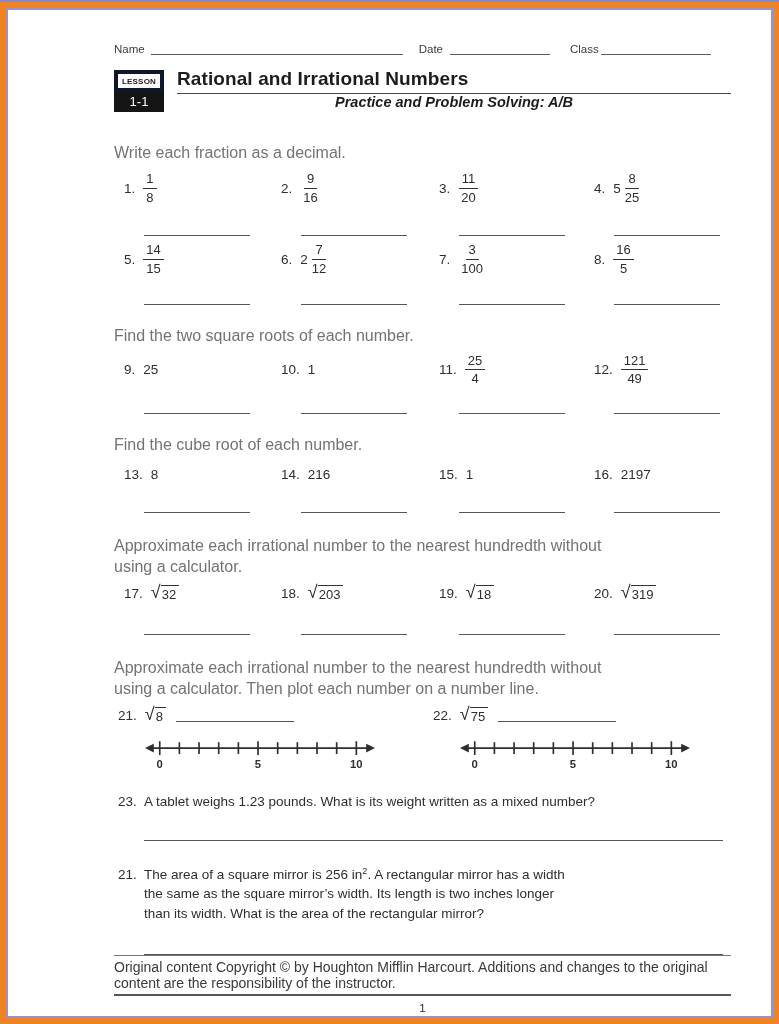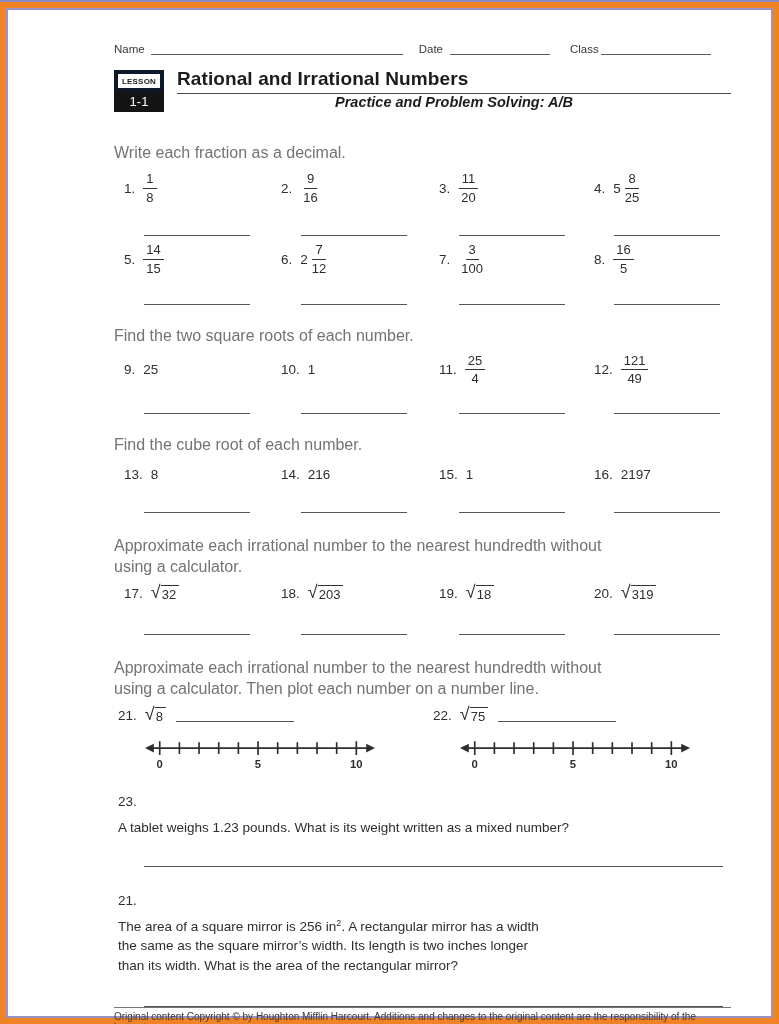--- a/index.html
+++ b/index.html
@@ -75,28 +75,28 @@
 
   
   .numline { width: 232px; height: 32px; margin-left: 26px; }
   .numline line, .numline polyline { stroke: #2e2e2e; }
   .numline .axis { stroke-width: 1.7; }
   .numline .tick { stroke-width: 1.7; }
   .numline polygon { fill: #2e2e2e; }
   .numline text { font-family: "Liberation Sans", sans-serif; font-size: 11.5px; font-weight: bold; fill: #2e2e2e; text-anchor: middle; }
 
   
-  .wp { display: flex; align-items: flex-start; padding-left: 4px; line-height: 1.45; flex-direction: column; }
+  .wp { display: flex; align-items: flex-start; padding-left: 4px; line-height: 1.45; }
   .wp .inum { width: 26px; flex: 0 0 26px; margin-right: 0; }
   sup { font-size: 9px; vertical-align: super; line-height: 0; }
 
   
   .footer { margin-top: auto; }
   .footer-rule-top { border-top: 1.2px solid #777; }
-  .footer-text { font-size: 10px; color: #3a3a3a; padding: 3px 0 3px; }
+  .footer-text { font-size: 14px; color: #3a3a3a; padding: 3px 0 3px; }
   .footer-rule-bottom { border-top: 2.2px solid #555; }
   .page-num { text-align: center; font-size: 11.5px; margin-top: 6px; }
 
   
   .mt6{margin-top:6px}.mt8{margin-top:8px}.mt12{margin-top:12px}
   .mt14{margin-top:14px}.mt16{margin-top:16px}.mt18{margin-top:18px}.mt20{margin-top:20px}
   .mt22{margin-top:22px}.mt24{margin-top:24px}.mt28{margin-top:28px}.mt30{margin-top:30px}
 </style>
 </head>
 <body>

